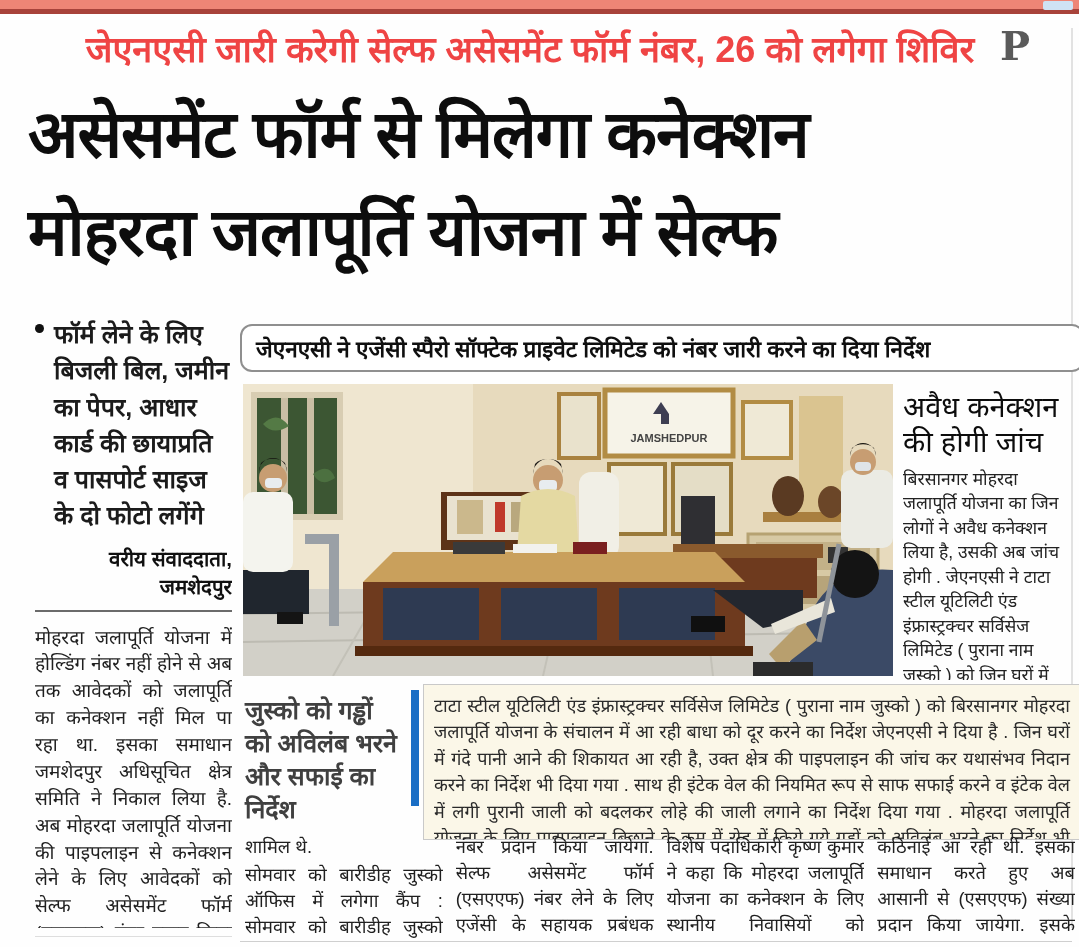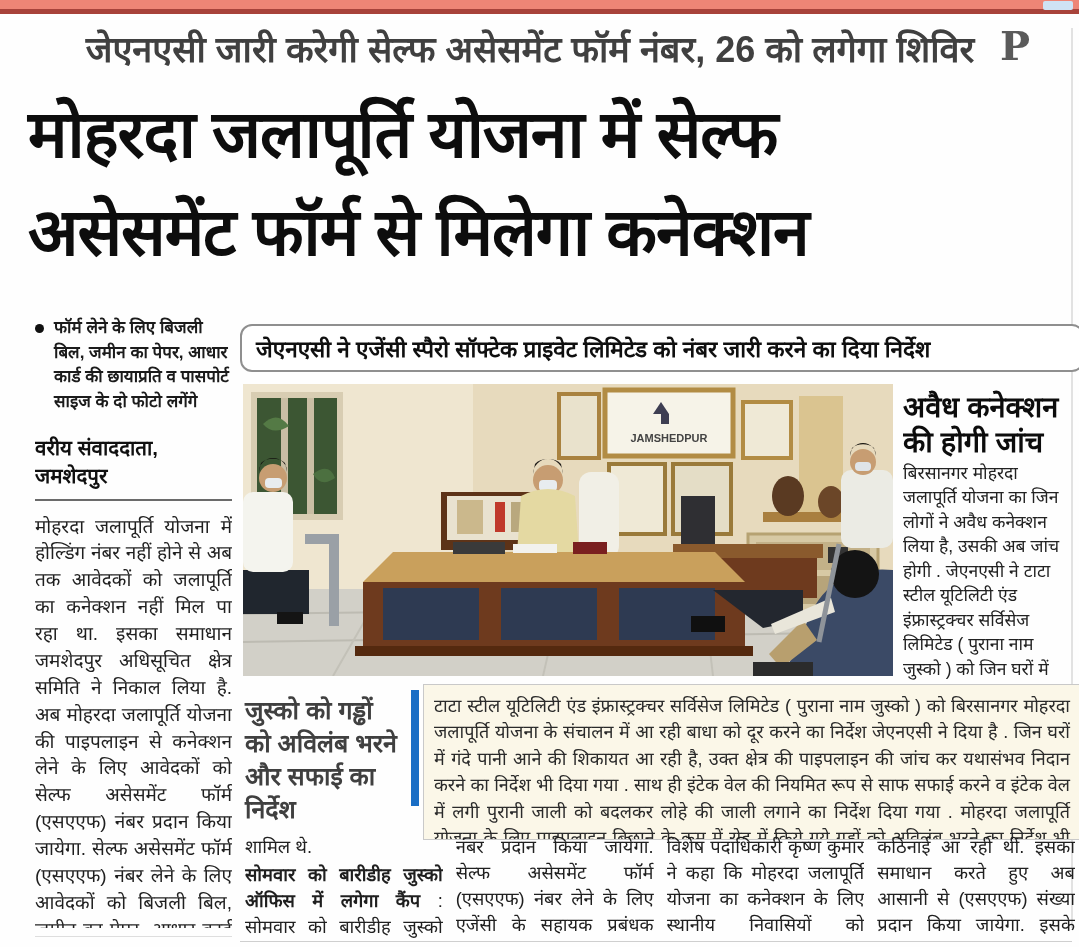--- a/index.html
+++ b/index.html
@@ -11,79 +11,79 @@
   
   .topbar{position:absolute;left:0;top:0;width:1079px;height:14px;background:#ee8576;}
   .topbar-line{position:absolute;left:0;top:9px;width:1079px;height:5px;background:#a8433b;}
   .topbar-chip{position:absolute;right:6px;top:1px;width:30px;height:9px;background:#cfe2f4;border-radius:2px;}
   .corner-glyph{position:absolute;left:1000px;top:26px;font-size:40px;color:#5a5a5a;
     font-family:"DejaVu Serif", serif;font-weight:700;line-height:1;}
   .right-edge-line{position:absolute;left:1071px;top:28px;width:2px;height:900px;background:#e2e2e2;}
 
   
   .kicker{position:absolute;left:0;top:24px;width:1060px;text-align:center;
-    font-size:36px;font-weight:700;color:#404040;letter-spacing:0;}
+    font-size:36px;font-weight:700;color:#ef4444;letter-spacing:0;}
   .headline{position:absolute;left:28px;top:86px;width:1035px;margin:0;
     font-size:66px;line-height:1.48;font-weight:900;color:#0d0d0d;letter-spacing:-1px;}
   .headline span{display:block;white-space:nowrap;}
 
   
   .left-col{position:absolute;left:35px;top:316px;width:197px;height:612px;overflow:hidden;}
   .bullet-row{display:flex;gap:10px;}
   .bullet-dot{width:9px;height:9px;border-radius:50%;background:#111;margin-top:8px;flex:0 0 auto;}
-  .bullet-text{font-size:17px;font-weight:600;line-height:1.45;color:#1b1b1b;}
-  .byline{margin-top:18px;font-size:20.5px;font-weight:800;color:#101010;}
+  .bullet-text{font-size:25px;font-weight:600;line-height:1.45;color:#1b1b1b;}
+  .byline{margin-top:10px;font-size:20.5px;font-weight:800;color:#101010;text-align:right;}
   .byline-rule{margin-top:10px;height:2px;background:#6b6b6b;width:100%;}
   .left-body{margin-top:13px;font-size:19px;line-height:1.415;text-align:justify;color:#1f1f1f;}
 
   
   .caption-box{position:absolute;left:240px;top:324px;width:812px;height:40px;
     border:2px solid #8f8f8f;border-radius:12px;display:flex;align-items:center;
     padding:2px 14px;font-size:22.5px;font-weight:800;color:#0f0f0f;white-space:nowrap;overflow:hidden;background:#fff;}
   .photo{position:absolute;left:243px;top:384px;width:650px;height:292px;overflow:hidden;background:#84cc16;}
 
   
   .news-sidebar{position:absolute;left:903px;top:390px;width:168px;height:290px;overflow:hidden;}
-  .news-sidebar h2{margin:0 0 0 0;font-size:29px;line-height:1.22;font-weight:700;color:#0c0c0c;}
+  .news-sidebar h2{margin:0 0 6px 0;font-size:29px;line-height:1.22;font-weight:400;color:#0c0c0c;}
   .news-sidebar p{margin:0;font-size:17.5px;line-height:1.4;color:#222;text-align:left;}
 
   
   .subhead{position:absolute;left:245px;top:694px;width:160px;font-size:25px;font-weight:900;
     line-height:1.32;color:#404040;}
   .blue-bar{position:absolute;left:411px;top:690px;width:8px;height:116px;background:#1a6ec5;}
   .highlight-box{position:absolute;left:423px;top:684px;width:636px;height:138px;
     background:#fbf7e8;border:1px solid #c9c9c9;padding:8px 10px;overflow:hidden;
     font-size:18px;line-height:1.47;text-align:justify;color:#2a2a2a;}
 
   
   .bottom-cols{position:absolute;left:245px;top:834px;width:830px;height:106px;
     display:flex;gap:13px;overflow:hidden;}
   .bcol{flex:1 1 0;font-size:18.3px;line-height:1.42;text-align:justify;color:#1f1f1f;overflow:hidden;}
   .bcol .intro{display:block;margin-bottom:2px;}
-  .bcol b{font-weight:700;}
+  .bcol b{font-weight:400;}
   .bottom-rule{position:absolute;left:240px;top:941px;width:832px;height:1px;background:#cfcfcf;}
   .left-rule-bottom{position:absolute;left:35px;top:936px;width:197px;height:1px;background:#dedede;}
 </style>
 </head>
 <body>
 
 <div class="page">
 
   <div class="topbar">
     <div class="topbar-line"></div>
     <div class="topbar-chip"></div>
   </div>
   <div class="right-edge-line"></div>
   <div class="corner-glyph">P</div>
 
   <div class="kicker">जेएनएसी जारी करेगी सेल्फ असेसमेंट फॉर्म नंबर, 26 को लगेगा शिविर</div>
 
   <h1 class="headline">
+    <span>असेसमेंट फॉर्म से मिलेगा कनेक्शन</span>
     <span>मोहरदा जलापूर्ति योजना में सेल्फ</span>
-    <span>असेसमेंट फॉर्म से मिलेगा कनेक्शन</span>
   </h1>
 
   <aside class="left-col">
     <div class="bullet-row">
       <div class="bullet-dot"></div>
       <div class="bullet-text">फॉर्म लेने के लिए बिजली बिल,  जमीन का पेपर, आधार कार्ड की छायाप्रति व पासपोर्ट साइज के दो फोटो लगेंगे</div>
     </div>
     <div class="byline">वरीय संवाददाता, जमशेदपुर</div>
     <div class="byline-rule"></div>
     <div class="left-body">मोहरदा जलापूर्ति योजना में होल्डिंग नंबर नहीं होने से अब तक आवेदकों को जलापूर्ति का कनेक्शन नहीं मिल पा रहा था. इसका समाधान जमशेदपुर अधिसूचित क्षेत्र समिति ने निकाल लिया है. अब मोहरदा जलापूर्ति योजना की पाइपलाइन से कनेक्शन लेने के लिए आवेदकों को सेल्फ असेसमेंट फॉर्म (एसएएफ) नंबर प्रदान किया जायेगा. सेल्फ असेसमेंट फॉर्म (एसएएफ) नंबर लेने के लिए आवेदकों को बिजली बिल, जमीन का पेपर, आधार कार्ड की छायाप्रति और पासपोर्ट साइज का दो फोटो की जरूरत होगी. जेएनएसी ने एजेंसी स्पैरो सॉफ्टेक प्राइवेट लिमिटेड को नंबर जारी करने का निर्देश दिया है. यह निर्णय शनिवार को जेएनएसी के विशेष पदाधिकारी कृष्ण कुमार की अध्यक्षता में मोहरदा जलापूर्ति योजना के सुचारू एवं निर्बाध रूप से चलाने के लिए आयोजित बैठक में लिया गया. बैठक में नगर प्रबंधक सोनल सिंह, टाटा स्टील यूटिलिटी एंड इंफ्रास्ट्रक्चर सर्विसेज लिमिटेड (पुराना नाम जुस्को) के अधिकारी एवं एजेंसी के प्रबंधक</div>

